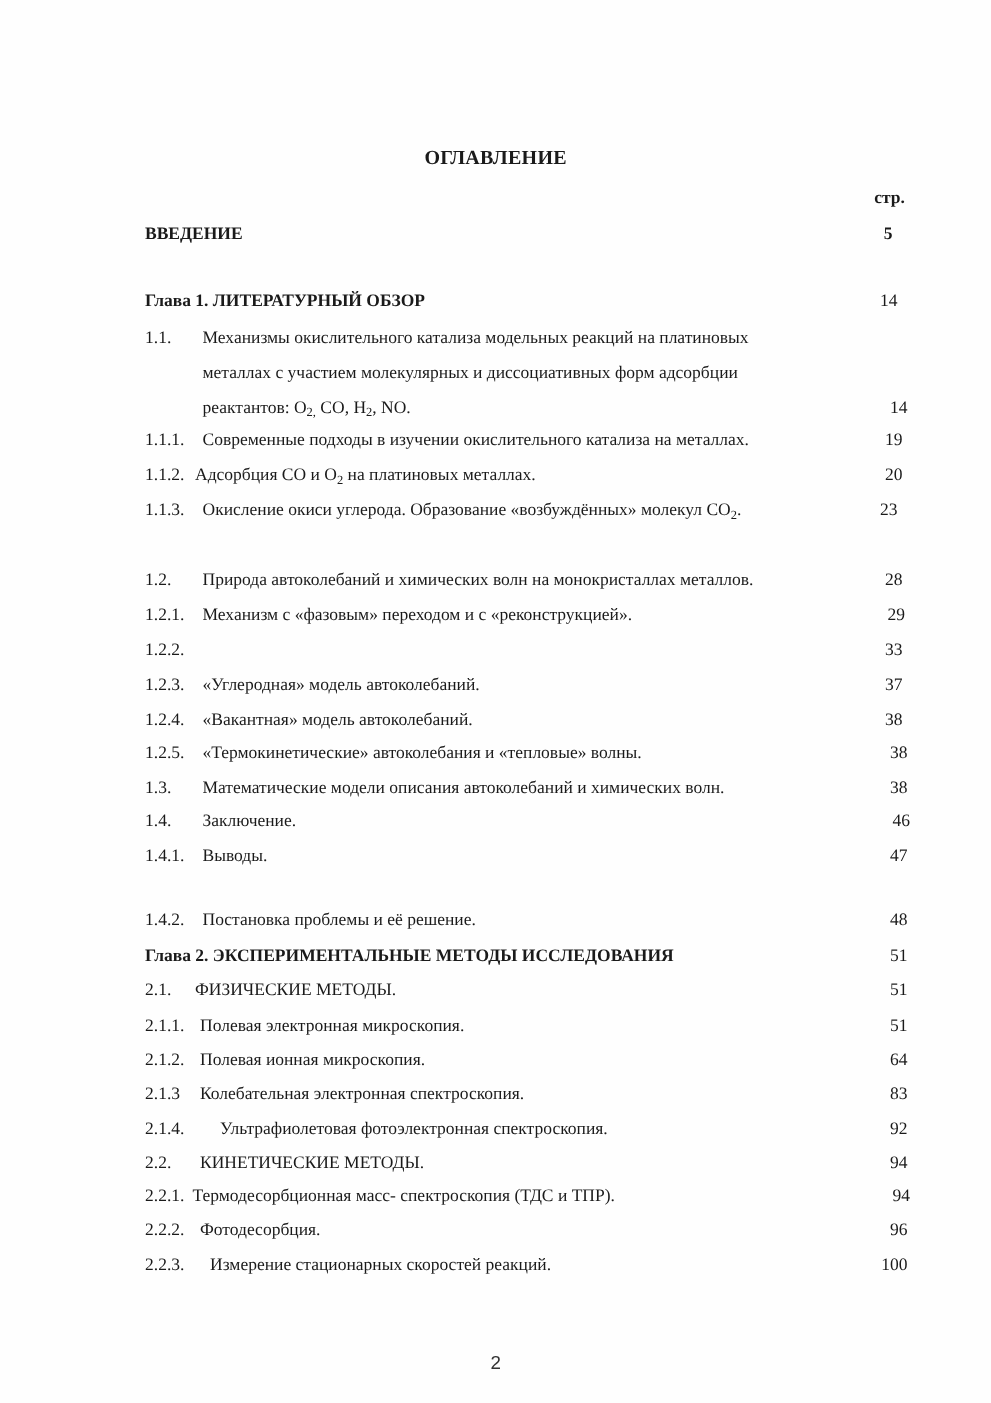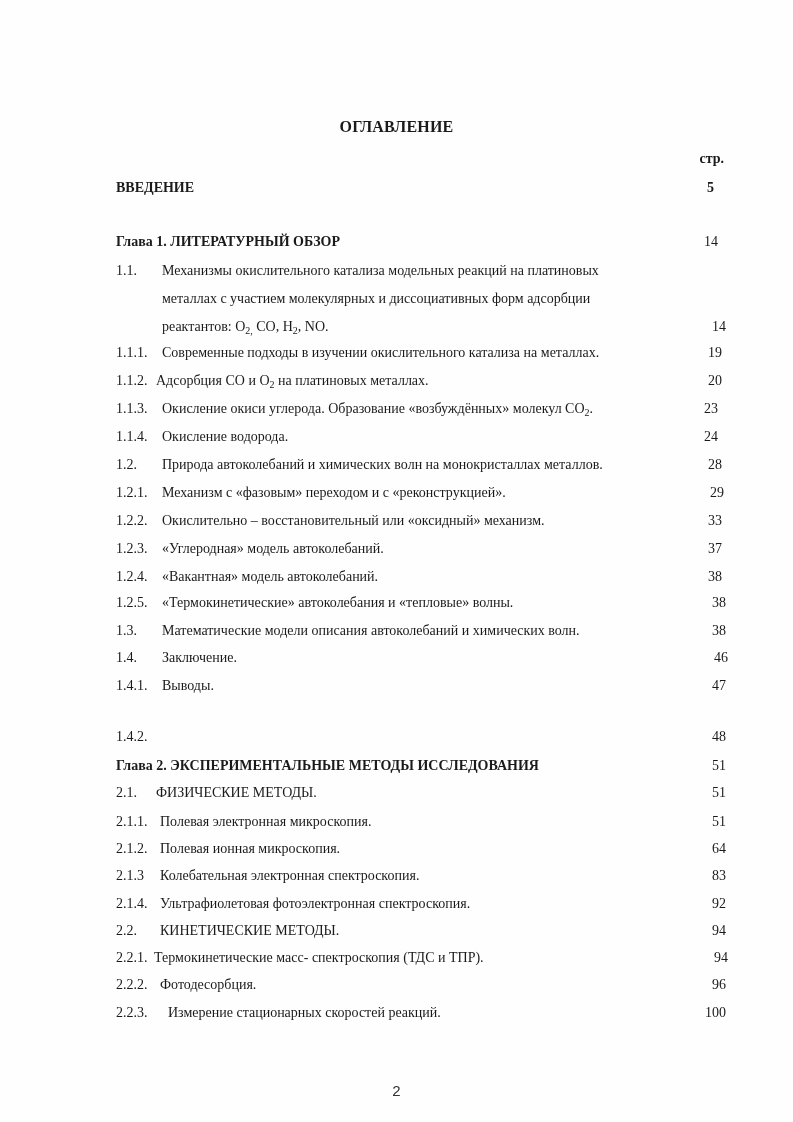--- a/index.html
+++ b/index.html
@@ -69,41 +69,35 @@
     <span class="text" style="left:40px">Адсорбция CO и O<sub>2</sub> на платиновых металлах.</span>
     <span class="page-no" style="right:4px">20</span>
   </div>
 
   <div class="row" style="top:399px">
     <span class="num">1.1.3.</span>
     <span class="text" style="left:46px">Окисление окиси углерода. Образование «возбуждённых» молекул CO<sub>2</sub>.</span>
     <span class="page-no" style="right:8px">23</span>
   </div>
 
-  <div class="row" style="top:427px">
-    <span class="num">1.1.4.</span>
-    <span class="text" style="left:46px">Окисление водорода.</span>
-    <span class="page-no" style="right:8px">24</span>
-  </div>
 
   <div class="row" style="top:455px">
     <span class="num">1.2.</span>
     <span class="text" style="left:46px">Природа автоколебаний и химических волн на монокристаллах металлов.</span>
     <span class="page-no" style="right:4px">28</span>
   </div>
 
   <div class="row" style="top:483px">
     <span class="num">1.2.1.</span>
     <span class="text" style="left:46px">Механизм с «фазовым» переходом и с «реконструкцией».</span>
     <span class="page-no" style="right:2px">29</span>
   </div>
 
   <div class="row" style="top:511px">
     <span class="num">1.2.2.</span>
-    <span class="text" style="left:46px">Окислительно – восстановительный или «оксидный» механизм.</span>
     <span class="page-no" style="right:4px">33</span>
   </div>
 
   <div class="row" style="top:539px">
     <span class="num">1.2.3.</span>
     <span class="text" style="left:46px">«Углеродная» модель автоколебаний.</span>
     <span class="page-no" style="right:4px">37</span>
   </div>
 
   <div class="row" style="top:567px">
@@ -131,20 +125,21 @@
   </div>
 
   <div class="row" style="top:676px">
     <span class="num">1.4.1.</span>
     <span class="text" style="left:46px">Выводы.</span>
     <span class="page-no" style="right:0px">47</span>
   </div>
 
   <div class="row" style="top:727px">
     <span class="num">1.4.2.</span>
+    <span class="text" style="left:46px">Постановка проблемы и её решение.</span>
     <span class="page-no" style="right:0px">48</span>
   </div>
 
   <div class="row bold heading" style="top:756px">
     <span class="text">Глава 2. ЭКСПЕРИМЕНТАЛЬНЫЕ МЕТОДЫ ИССЛЕДОВАНИЯ</span>
     <span class="page-no" style="right:0px; font-weight:normal">51</span>
   </div>
 
   <div class="row" style="top:783px">
     <span class="num">2.1.</span>
@@ -165,33 +160,33 @@
   </div>
 
   <div class="row" style="top:866px">
     <span class="num">2.1.3</span>
     <span class="text" style="left:44px">Колебательная электронная спектроскопия.</span>
     <span class="page-no" style="right:0px">83</span>
   </div>
 
   <div class="row" style="top:894px">
     <span class="num">2.1.4.</span>
-    <span class="text" style="left:44px">Ультрафиолетовая фотоэлектронная спектроскопия.</span>
+    <span class="text" style="left:60px">Ультрафиолетовая фотоэлектронная спектроскопия.</span>
     <span class="page-no" style="right:0px">92</span>
   </div>
 
   <div class="row" style="top:921px">
     <span class="num">2.2.</span>
     <span class="text" style="left:44px">КИНЕТИЧЕСКИЕ МЕТОДЫ.</span>
     <span class="page-no" style="right:0px">94</span>
   </div>
 
   <div class="row" style="top:948px">
     <span class="num">2.2.1.</span>
-    <span class="text" style="left:38px">Термокинетические масс- спектроскопия (ТДС и ТПР).</span>
+    <span class="text" style="left:38px">Термодесорбционная масс- спектроскопия (ТДС и ТПР).</span>
     <span class="page-no" style="right:-2px">94</span>
   </div>
 
   <div class="row" style="top:975px">
     <span class="num">2.2.2.</span>
     <span class="text" style="left:44px">Фотодесорбция.</span>
     <span class="page-no" style="right:0px">96</span>
   </div>
 
   <div class="row" style="top:1003px">

